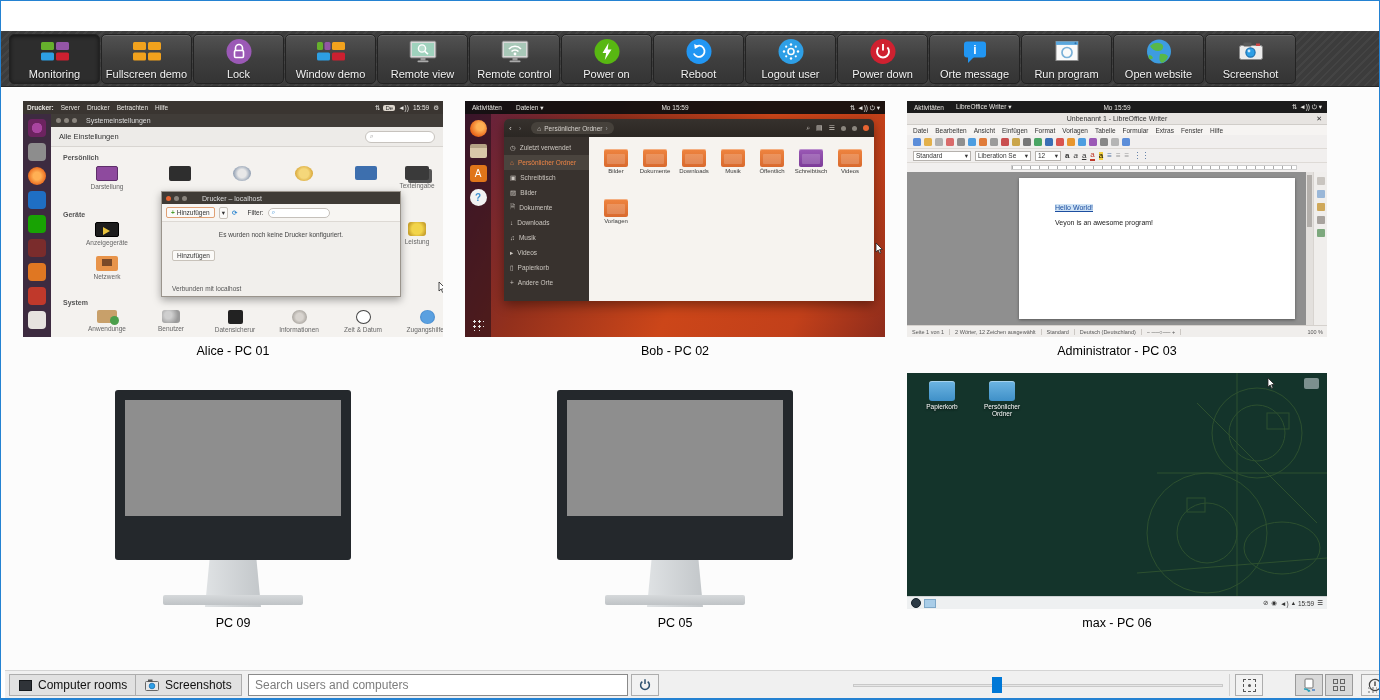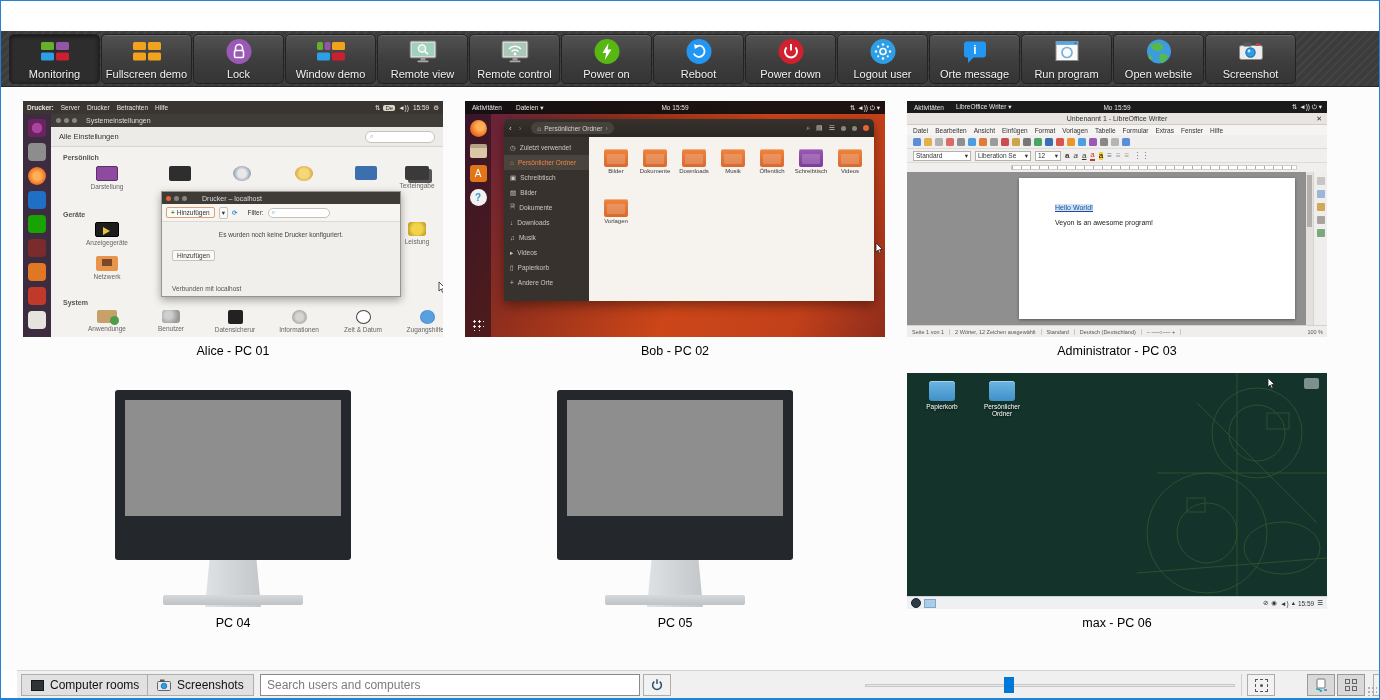--- a/index.html
+++ b/index.html
@@ -83,21 +83,21 @@
   .mon-neck { position:absolute; left:182px; top:187px; width:56px; height:47px; background:linear-gradient(90deg,#dfe2e4,#c3c7ca); clip-path:polygon(8% 0,92% 0,100% 100%,0 100%); }
   .mon-base { position:absolute; left:140px; top:222px; width:140px; height:10px; background:linear-gradient(#d6d9db,#bfc3c6); border-radius:2px; }
 
   
   .k-bg { background:#14342b; }
   .k-task { position:absolute; left:0; right:0; bottom:0; height:13px; background:#eef0f1; border-top:1px solid #cfd2d4; display:flex; align-items:center; padding:0 4px; font-size:6.5px; color:#333; }
   .k-icon { position:absolute; width:58px; text-align:center; color:#fff; font-size:6.5px; text-shadow:0 1px 2px rgba(0,0,0,.8); line-height:1.15; }
   .k-fold { display:block; width:26px; height:20px; margin:0 auto 2px; border-radius:3px; background:linear-gradient(#6db5e2,#3f90c8); box-shadow:inset 0 1px 0 rgba(255,255,255,.4); }
 
   
-  .sbar { position:absolute; left:16px; right:0; bottom:0; height:28px; background:#f0f0f0; border-top:1px solid #d4d4d4; }
+  .sbar { position:absolute; left:4px; right:0; bottom:0; height:28px; background:#f0f0f0; border-top:1px solid #d4d4d4; }
   .sbtn { position:absolute; top:3px; height:22px; background:#e1e1e1; border:1px solid #adadad; font-size:12px; color:#111; display:flex; align-items:center; gap:6px; padding:0 9px; }
   .search { position:absolute; left:243px; top:3px; width:380px; height:22px; border:1px solid #8a8a8a; background:#fff; font-size:12px; color:#333; padding:0 6px; font-family:"Liberation Sans","DejaVu Sans",sans-serif; }
   .search::placeholder { color:#7c7c7c; }
   .iconbtn { position:absolute; top:3px; width:28px; height:22px; background:#f2f2f2; border:1px solid #adadad; display:flex; align-items:center; justify-content:center; }
   .iconbtn.pressed { background:#d9d9d9; border-color:#9a9a9a; }
   .slider { position:absolute; left:848px; top:6px; width:370px; height:16px; }
   .slider .groove { position:absolute; top:7px; left:0; right:0; height:3px; background:#e6e6e6; border:1px solid #c9c9c9; }
   .slider .handle { position:absolute; top:0; width:10px; height:16px; background:#0078d7; }
   .grip { position:absolute; right:2px; bottom:2px; width:10px; height:10px;
     background-image:radial-gradient(circle at 2px 2px,#b0b0b0 1px,transparent 1.2px);
@@ -189,43 +189,43 @@
       <svg width="30" height="30" viewBox="0 0 30 30">
         <circle cx="15" cy="14.5" r="12.5" fill="#2196f3"></circle>
         <path d="M9.8,16.5 a5.6,5.6 0 1 0 1.4,-6.4" fill="none" stroke="#fff" stroke-width="1.8"></path>
         <polygon points="10.2,7 10.8,12 15.2,9.6" fill="#fff"></polygon>
       </svg>
       <span class="tlabel">Reboot</span>
     </div>
 
     <div class="tbtn">
       <svg width="30" height="30" viewBox="0 0 30 30">
-        <circle cx="15" cy="14.5" r="12.5" fill="#cf2130"></circle>
-        <path d="M10.6,10.4 a6,6 0 1 0 8.8,0" fill="none" stroke="#fff" stroke-width="1.9"></path>
-        <line x1="15" y1="7" x2="15" y2="13.5" stroke="#fff" stroke-width="1.9"></line>
-      </svg>
-      <span class="tlabel">Power down</span>
-    </div>
-
-    <div class="tbtn">
-      <svg width="30" height="30" viewBox="0 0 30 30">
         <circle cx="15" cy="14.5" r="12.5" fill="#2e9fe6"></circle>
         <circle cx="15" cy="14.5" r="3" fill="none" stroke="#fff" stroke-width="1.6"></circle>
         <g fill="#fff">
           <circle cx="15" cy="7.5" r="1.2"></circle>
             <circle cx="15" cy="21.5" r="1.2"></circle>
             <circle cx="8" cy="14.5" r="1.2"></circle>
             <circle cx="22" cy="14.5" r="1.2"></circle>
           <circle cx="10.2" cy="9.7" r="1.1"></circle>
             <circle cx="19.8" cy="9.7" r="1.1"></circle>
             <circle cx="10.2" cy="19.3" r="1.1"></circle>
             <circle cx="19.8" cy="19.3" r="1.1"></circle>
         </g>
       </svg>
       <span class="tlabel">Logout user</span>
+    </div>
+
+    <div class="tbtn">
+      <svg width="30" height="30" viewBox="0 0 30 30">
+        <circle cx="15" cy="14.5" r="12.5" fill="#cf2130"></circle>
+        <path d="M10.6,10.4 a6,6 0 1 0 8.8,0" fill="none" stroke="#fff" stroke-width="1.9"></path>
+        <line x1="15" y1="7" x2="15" y2="13.5" stroke="#fff" stroke-width="1.9"></line>
+      </svg>
+      <span class="tlabel">Power down</span>
     </div>
 
     <div class="tbtn">
       <svg width="30" height="30" viewBox="0 0 30 30">
         <rect x="4" y="4.5" width="22" height="16" rx="3" fill="#2196f3"></rect>
         <polygon points="8,20 8,26 14,20" fill="#2196f3"></polygon>
         <text x="15" y="17" font-size="12" font-family="Liberation Sans, sans-serif" font-weight="bold" fill="#fff" text-anchor="middle">i</text>
       </svg>
       <span class="tlabel">Orte message</span>
     </div>
@@ -578,21 +578,21 @@
     </div>
 
     <div class="cell" style="left:22px; top:285px;">
       <div class="thumb">
         <div class="mon-screen">
             <div class="mon-inner"></div>
           </div>
         <div class="mon-neck"></div>
         <div class="mon-base"></div>
       </div>
-      <div class="clabel">PC 04</div>
+      <div class="clabel">PC 09</div>
     </div>
 
     <div class="cell" style="left:464px; top:285px;">
       <div class="thumb">
         <div class="mon-screen">
             <div class="mon-inner"></div>
           </div>
         <div class="mon-neck"></div>
         <div class="mon-base"></div>
       </div>

